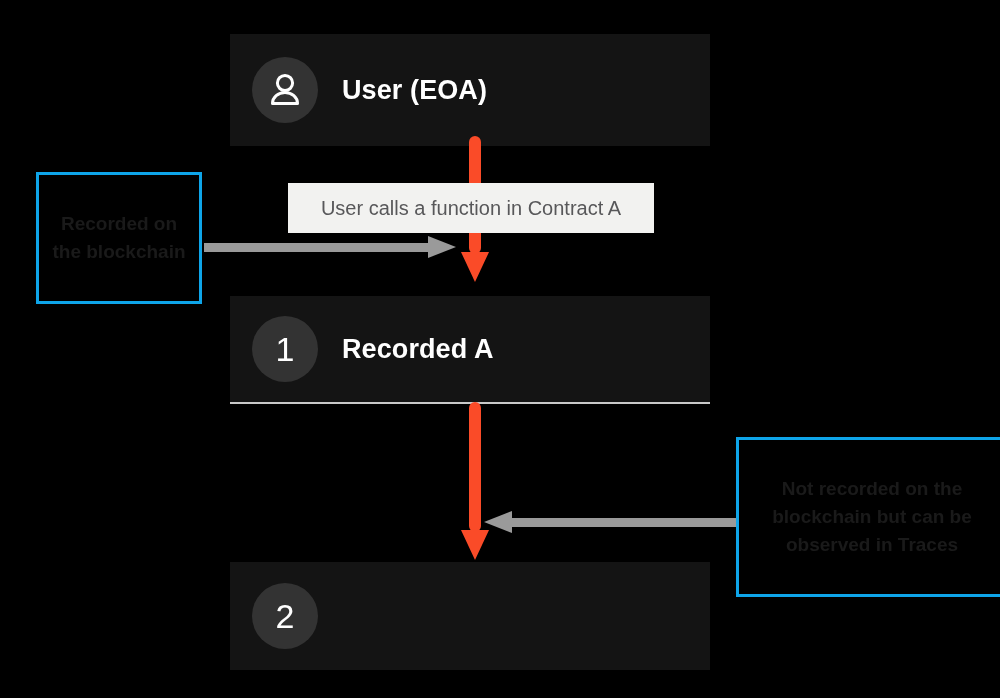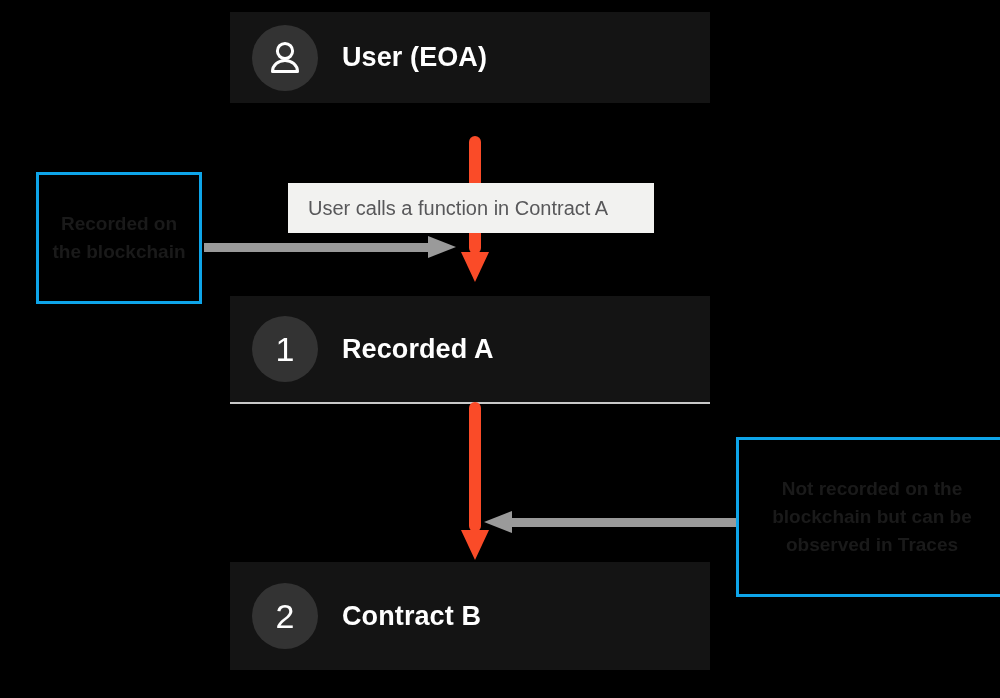--- a/index.html
+++ b/index.html
@@ -27,21 +27,21 @@
     background: #141414;
     display: flex;
     align-items: center;
     padding-left: 22px;
     color: #ffffff;
   }
   .node.has-rule {
     border-bottom: 2px solid #c9c9c9;
   }
 
-  #node-user     { top: 12px;  height: 91px; }
+  #node-user     { top: 34px;  height: 112px; }
   #node-contract-a { top: 296px; height: 108px; }
   #node-contract-b { top: 562px; height: 108px; }
 
   .node-badge {
     width: 66px;
     height: 66px;
     border-radius: 50%;
     background: #333333;
     flex: 0 0 66px;
     display: flex;
@@ -79,21 +79,21 @@
   .msg {
     position: absolute;
     background: #F2F2F0;
     color: #58585A;
     font-size: 20px;
     display: flex;
     align-items: center;
     padding: 0 20px;
     white-space: nowrap;
   }
-  #msg-1 { left: 288px; top: 183px; width: 366px; height: 50px; }
+  #msg-1 { left: 288px; top: 183px; width: 366px; height: 50px; justify-content: center; }
   #msg-2 { left: 232px; top: 456px; width: 480px; height: 52px; }
 
   
   .note {
     position: absolute;
     background: #000000;
     border: 3px solid #0ea5e9;
     color: #1a1a1a;
     font-size: 19px;
     font-weight: bold;
@@ -150,21 +150,20 @@
   <div class="arrow-v" id="arrow-a-to-b">
     <svg viewBox="0 0 34 160" preserveAspectRatio="none">
       <rect x="11" y="0" width="12" height="130" rx="6" fill="#FA4B28"></rect>
       <path d="M3 128 L31 128 L17 158 Z" fill="#FA4B28"></path>
     </svg>
   </div>
 
 
   <div class="node" id="node-contract-b">
     <div class="node-badge">2</div>
-    <div class="node-label">Contract B</div>
   </div>
 
   <div class="note" id="note-left">
     <span>Recorded on the blockchain</span>
   </div>
 
   <div class="pointer" id="pointer-left">
     <svg viewBox="0 0 252 30" preserveAspectRatio="none">
       <rect x="0" y="11" width="228" height="9" fill="#9A9A9A"></rect>
       <path d="M224 4 L252 15 L224 26 Z" fill="#9A9A9A"></path>

